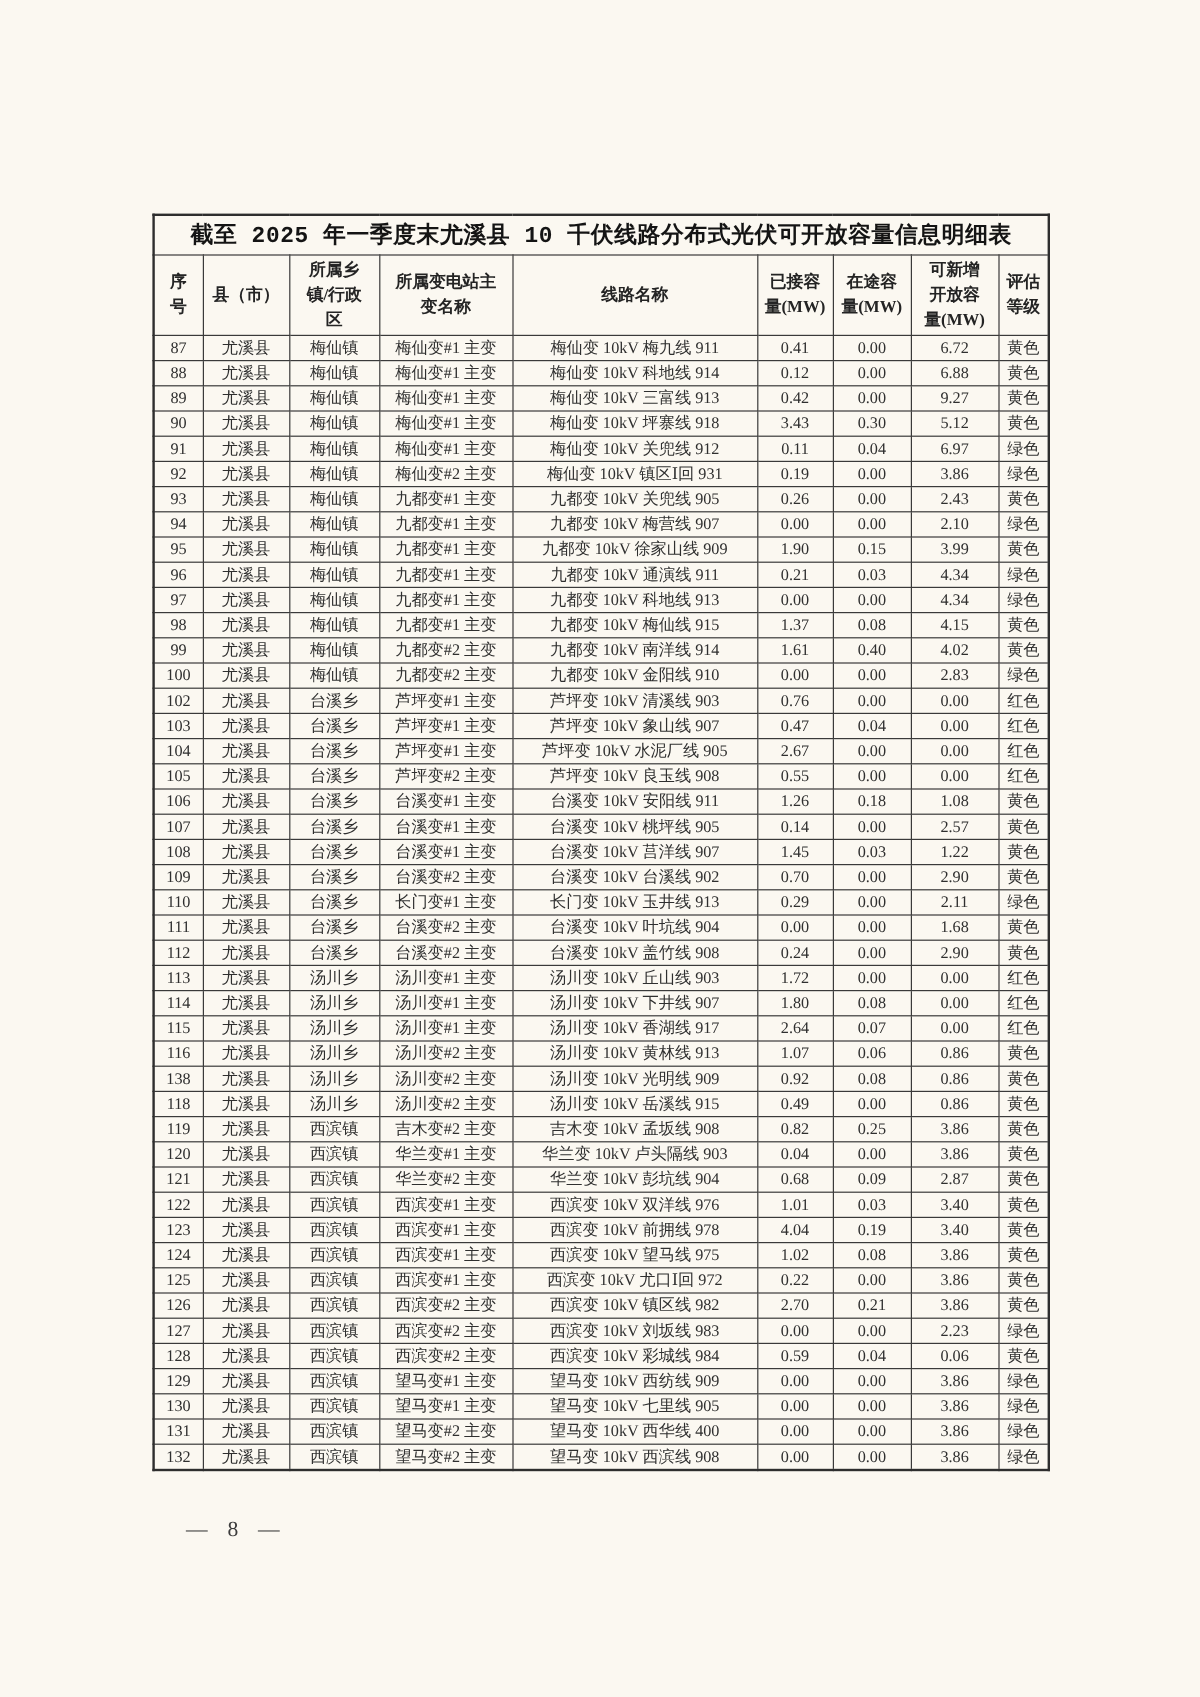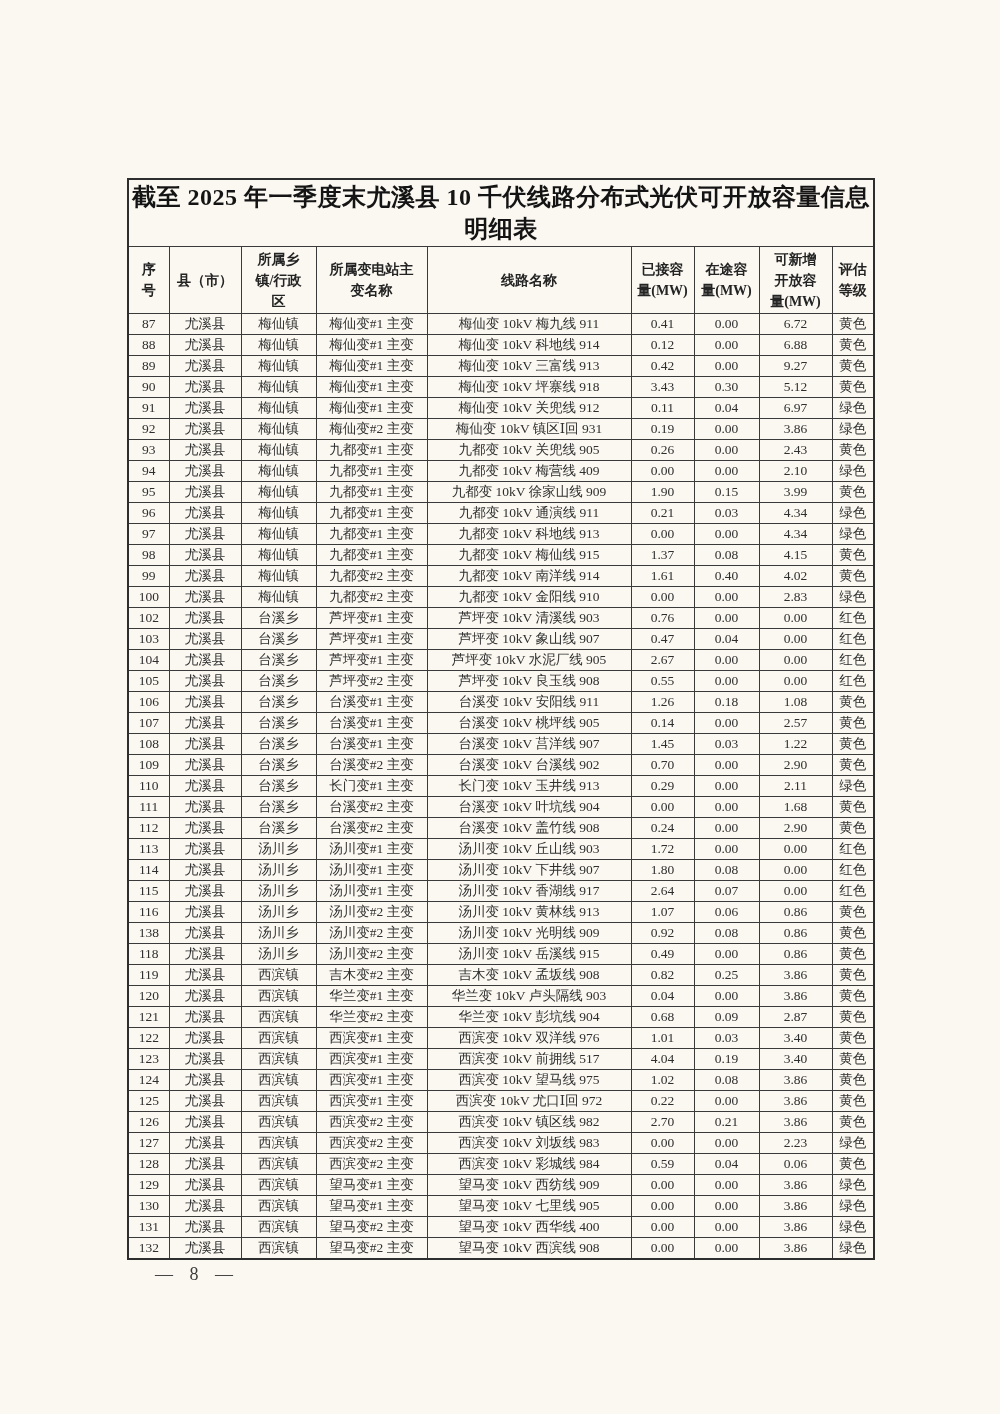--- a/index.html
+++ b/index.html
@@ -31,25 +31,26 @@
   }
   th, td {
     border: 1px solid #3a3a3a;
     text-align: center;
     vertical-align: middle;
     padding: 0;
     overflow: hidden;
   }
   th.title-cell {
     height: 30px;
-    font-size: 24px;
+    font-size: 19px;
     font-weight: bold;
     color: #141414;
     letter-spacing: 0.5px;
     padding: 1px 2px;
+    font-family: Liberation Mono, monospace;
   }
   tr.header-row th {
     height: 64px;
     font-size: 14px;
     font-weight: bold;
     line-height: 1.5;
     white-space: pre-line;
     padding: 1px 2px;
     color: #242424;
   }
@@ -189,21 +190,21 @@
           <td>0.26</td>
           <td>0.00</td>
           <td>2.43</td>
           <td>黄色</td>
         </tr>
         <tr>
           <td>94</td>
           <td>尤溪县</td>
           <td>梅仙镇</td>
           <td>九都变#1 主变</td>
-          <td>九都变 10kV 梅营线 409</td>
+          <td>九都变 10kV 梅营线 907</td>
           <td>0.00</td>
           <td>0.00</td>
           <td>2.10</td>
           <td>绿色</td>
         </tr>
         <tr>
           <td>95</td>
           <td>尤溪县</td>
           <td>梅仙镇</td>
           <td>九都变#1 主变</td>
@@ -497,21 +498,21 @@
           <td>1.01</td>
           <td>0.03</td>
           <td>3.40</td>
           <td>黄色</td>
         </tr>
         <tr>
           <td>123</td>
           <td>尤溪县</td>
           <td>西滨镇</td>
           <td>西滨变#1 主变</td>
-          <td>西滨变 10kV 前拥线 517</td>
+          <td>西滨变 10kV 前拥线 978</td>
           <td>4.04</td>
           <td>0.19</td>
           <td>3.40</td>
           <td>黄色</td>
         </tr>
         <tr>
           <td>124</td>
           <td>尤溪县</td>
           <td>西滨镇</td>
           <td>西滨变#1 主变</td>

